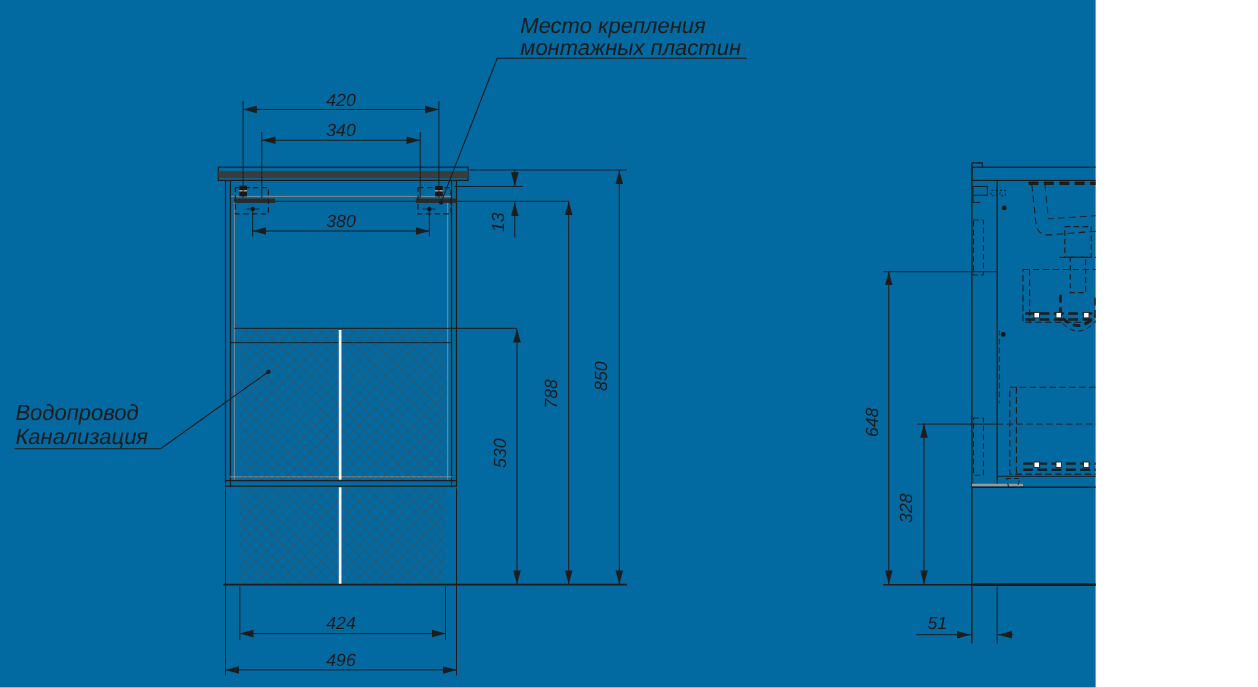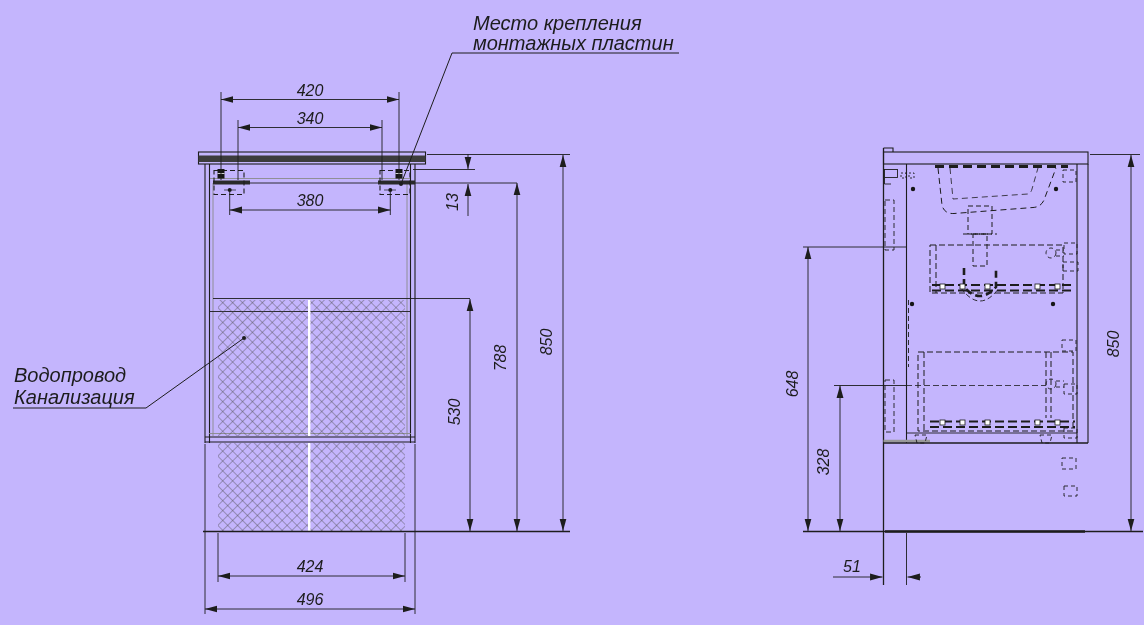--- a/index.html
+++ b/index.html
@@ -1,16 +1,16 @@
 <!DOCTYPE html>
 <html><head>
 <meta charset="utf-8">
 <style>
   html,body{margin:0;padding:0;background:#fff;}
-  .canvas{position:relative;width:1144px;height:625px;background:#c4b5fd;overflow:hidden;
+  .canvas{position:relative;width:996px;height:625px;background:#0369a1;overflow:hidden;
           font-family:"Liberation Sans",sans-serif;}
   svg{position:absolute;left:0;top:0;}
   text{font-family:"Liberation Sans",sans-serif;font-style:italic;fill:#1c1c1c;}
   .dimtxt{font-size:16px;}
   .lbltxt{font-size:20px;}
 </style>
 </head>
 <body>
 
 <div class="canvas">

